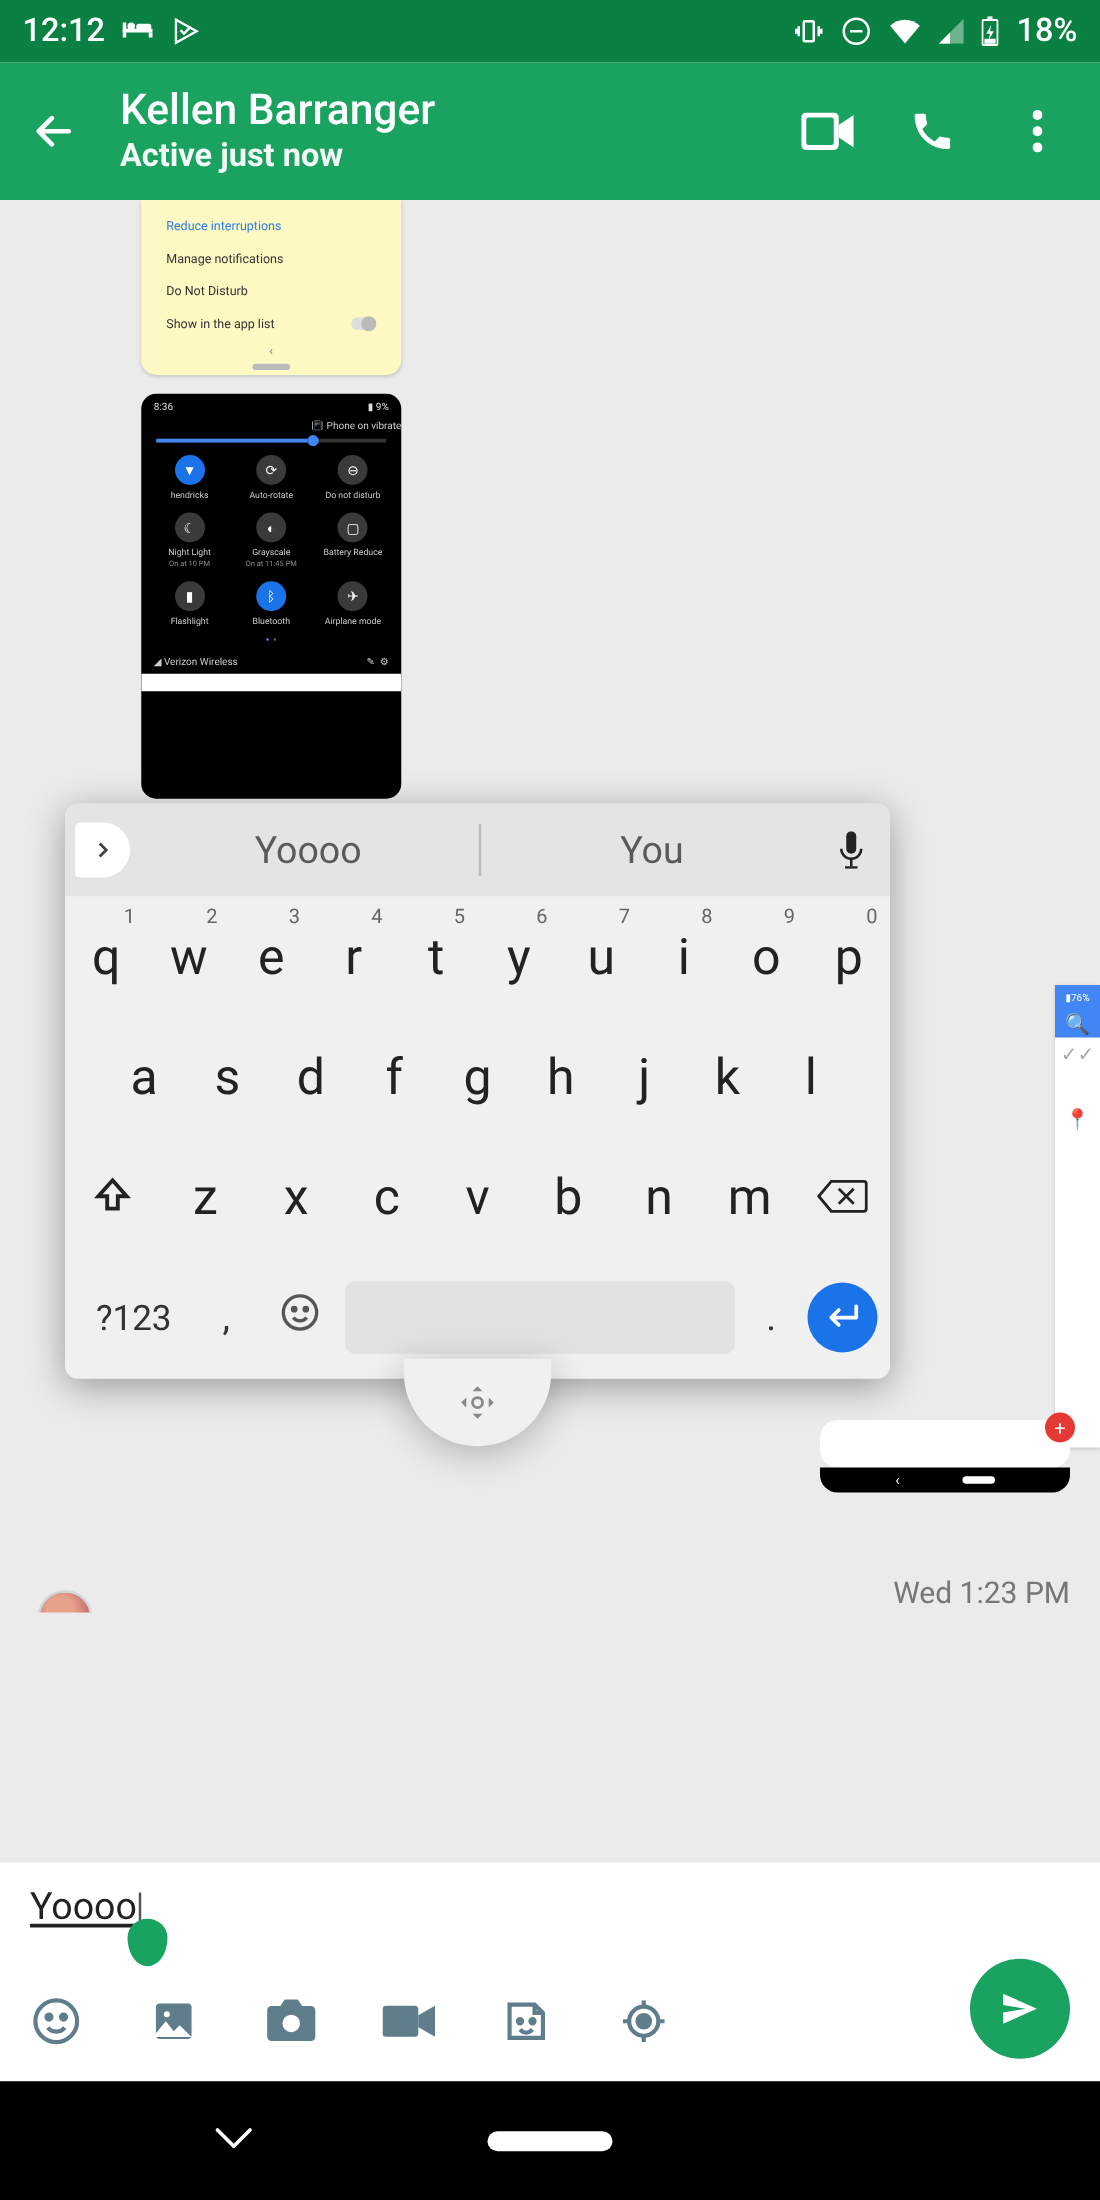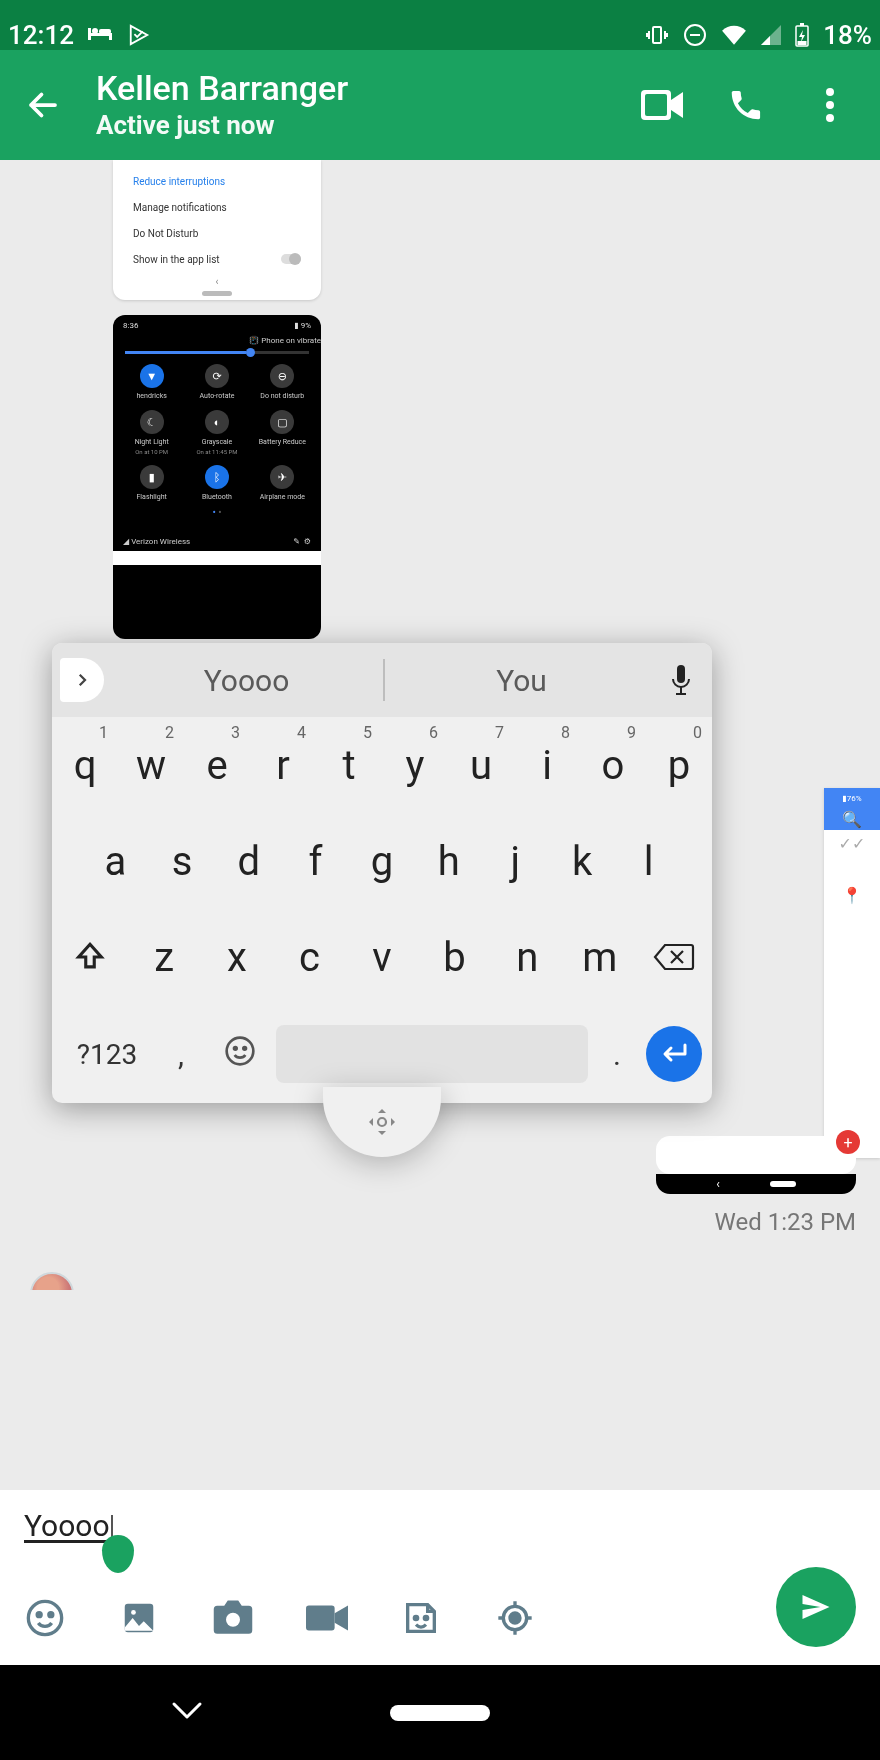--- a/index.html
+++ b/index.html
@@ -1,67 +1,67 @@
 <!DOCTYPE html>
 <html><head>
 <meta charset="utf-8">
 <style>
   *{box-sizing:border-box;margin:0;padding:0;font-family:Roboto,Arial,sans-serif;-webkit-font-smoothing:antialiased}
   html,body{width:880px;height:1760px;background:#000;overflow:hidden}
   .screen{width:880px;height:1760px;position:relative;background:#ebebeb}
   
-  .status-bar{position:absolute;top:0;left:0;right:0;height:50px;background:#0b8043;display:flex;align-items:flex-end;justify-content:space-between;padding:0 8px;color:#fff;font-size:26px;font-weight:500}
+  .status-bar{position:absolute;top:0;left:0;right:0;height:50px;background:#0b8043;display:flex;align-items:center;justify-content:space-between;padding:0 18px;color:#fff;font-size:26px;font-weight:500}
   .status-left,.status-right{display:flex;align-items:center;gap:14px}
   .status-right svg,.status-left svg{display:block}
   
   .app-bar{position:absolute;top:50px;left:0;right:0;height:110px;background:#1aa260;display:flex;align-items:center;color:#fff;padding:0 18px}
   .back-btn{width:50px;height:50px;display:flex;align-items:center;justify-content:center;margin-right:28px}
   .title-block{flex:1}
   .title-name{font-size:34px;font-weight:500;line-height:1.1}
   .title-status{font-size:26px;font-weight:700;opacity:.95;margin-top:2px}
   .app-icons{display:flex;align-items:center;gap:40px;margin-right:10px}
   .app-icons div{display:flex;align-items:center;justify-content:center;width:44px;height:44px}
   
   .conv{position:absolute;top:160px;left:0;right:0;bottom:470px;background:#ebebeb;overflow:hidden}
   
-  .shot1{position:absolute;left:113px;top:0;width:208px;height:140px;background:#ffffff;border-radius:0 0 12px 12px;box-shadow:0 1px 3px rgba(0,0,0,.15);font-size:10px;color:#333;padding:8px 20px 12px}
+  .shot1{position:absolute;left:113px;top:0;width:208px;height:140px;background:#fef9c3;border-radius:0 0 12px 12px;box-shadow:0 1px 3px rgba(0,0,0,.15);font-size:10px;color:#333;padding:8px 20px 12px}
   .shot1 .row{display:flex;align-items:center;justify-content:space-between;height:26px}
   .shot1 .blue{color:#2680eb}
   .shot1 .toggle{width:20px;height:10px;border-radius:5px;background:#ddd;position:relative}
   .shot1 .toggle::after{content:"";position:absolute;right:0;top:-1px;width:12px;height:12px;border-radius:50%;background:#bbb}
   .shot1 .chev{text-align:center;color:#888;margin-top:4px}
   .shot1 .pill{width:30px;height:5px;background:#bbb;border-radius:3px;margin:4px auto 0}
   .shot2{position:absolute;left:113px;top:155px;width:208px;height:324px;background:#000;border-radius:12px;overflow:hidden;color:#fff;font-size:8px}
   .s2-status{display:flex;justify-content:space-between;padding:6px 10px;color:#ddd}
   .s2-vibe{text-align:right;color:#ccc;font-size:8px}
   .s2-slider{height:3px;background:#333;margin:6px 12px 10px;position:relative}
   .s2-slider::before{content:"";position:absolute;left:0;top:0;height:3px;width:66%;background:#4285f4}
   .s2-slider::after{content:"";position:absolute;left:66%;top:-3px;width:9px;height:9px;border-radius:50%;background:#4285f4}
   .qs-grid{display:grid;grid-template-columns:repeat(3,1fr);gap:10px 0;padding:0 6px}
   .qs{display:flex;flex-direction:column;align-items:center;gap:4px}
   .qs .ic{width:24px;height:24px;border-radius:50%;background:#3a3a3a;display:flex;align-items:center;justify-content:center}
   .qs.on .ic{background:#1a73e8}
   .qs .lbl{font-size:7px;color:#ccc;text-align:center}
   .qs .sub{font-size:6px;color:#888;text-align:center;margin-top:-2px}
   .s2-dots{text-align:center;color:#4285f4;margin-top:6px;font-size:10px}
-  .s2-carrier{display:flex;align-items:center;justify-content:space-between;padding:5px 10px;color:#ccc;font-size:8px;margin-top:14px}
+  .s2-carrier{display:flex;align-items:center;justify-content:space-between;padding:5px 10px;color:#ccc;font-size:8px;margin-top:2px}
   .s2-bottom{height:14px;background:#fff}
   
-  .shot3{position:absolute;right:0;top:628px;width:56px;height:370px;background:#fff;box-shadow:0 1px 3px rgba(0,0,0,.15)}
+  .shot3{position:absolute;right:0;top:628px;width:36px;height:370px;background:#fff;box-shadow:0 1px 3px rgba(0,0,0,.15)}
   .shot3 .blu{height:22px;background:#4285f4;display:flex;align-items:center;justify-content:center}
   .shot3 .mark{height:26px;display:flex;align-items:center;justify-content:center;color:#aaa}
   .shot3 .pin{margin-top:30px;display:flex;align-items:center;justify-content:center;color:#4285f4}
   
   .bubble-mini{position:absolute;right:24px;top:976px;width:200px}
   .fab-mini{position:absolute;right:-4px;top:-6px;width:24px;height:24px;border-radius:50%;background:#e53935;color:#fff;display:flex;align-items:center;justify-content:center;font-size:16px}
   .mini-img{background:#fff;height:38px;border-radius:14px}
   .mini-bar{height:20px;background:#000;border-radius:0 0 14px 14px;display:flex;align-items:center;justify-content:center;gap:50px}
   .mini-bar .h{width:26px;height:6px;background:#fff;border-radius:3px}
   .mini-bar .c{color:#fff;font-size:12px}
-  .timestamp{position:absolute;right:24px;top:1048px;font-size:24px;color:#767676}
+  .timestamp{position:absolute;right:24px;top:1100px;font-size:24px;color:#767676}
   .avatar{position:absolute;left:30px;top:1112px;width:44px;height:44px;border-radius:50%;overflow:hidden;background:radial-gradient(circle at 40% 35%, #e7a28a 30%, #c77 60%);border:2px solid #cfd8dc}
   
   .compose{position:absolute;left:0;right:0;bottom:95px;background:#fff;height:175px;padding:18px 24px 10px}
   .compose-text{font-size:30px;color:#222;text-decoration:underline;text-underline-offset:4px;display:inline-block;position:relative}
   .compose-cursor{display:inline-block;width:2px;height:34px;background:#555;vertical-align:middle;margin-left:1px}
   .tear{position:absolute;left:102px;bottom:92px;width:32px;height:38px;background:#1aa260;border-radius:50% 50% 50% 50%/60% 60% 40% 40%;transform:rotate(180deg)}
   .compose-icons{display:flex;align-items:center;gap:52px;margin-top:48px}
   .compose-icons .ico{color:#607d8b;width:42px;height:42px;display:flex;align-items:center;justify-content:center}
   .send-fab{position:absolute;right:24px;bottom:18px;width:80px;height:80px;border-radius:50%;background:#1aa260;display:flex;align-items:center;justify-content:center}
   

